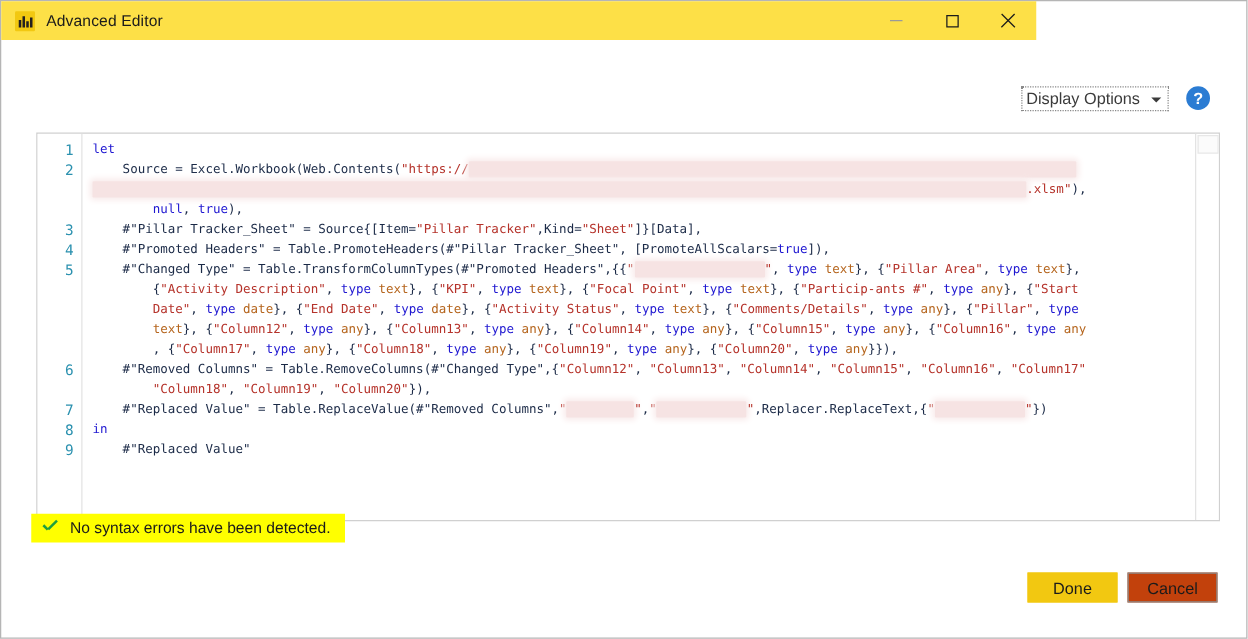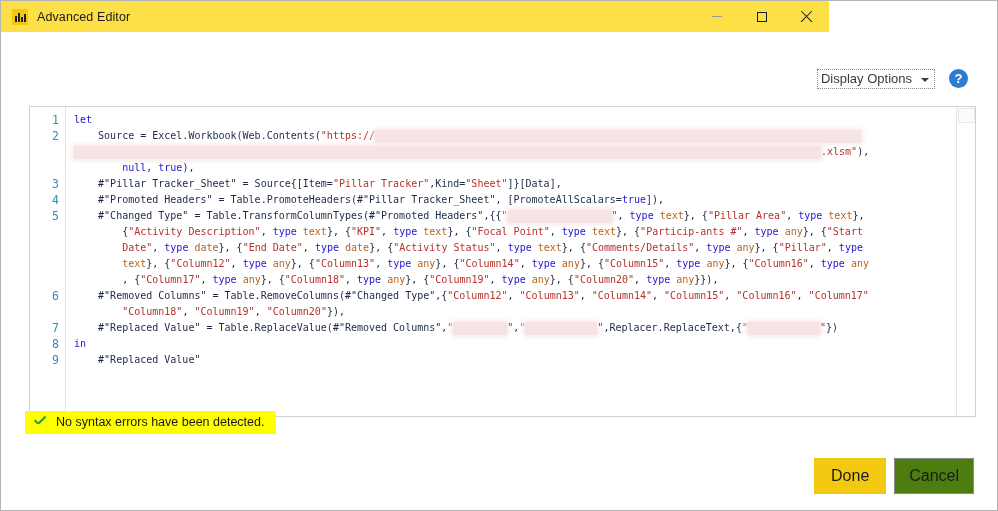--- a/index.html
+++ b/index.html
@@ -142,27 +142,27 @@
   }
   .status .txt{
     font-size:12.5px;color:#1b1b1b;font-family:"Liberation Sans", sans-serif;
   }
 
   
   .footer{
     position:absolute;right:23px;top:457px;display:flex;gap:8px;
   }
   .btn{
-    height:36px;min-width:72px;padding:0 14px;
+    height:24px;min-width:72px;padding:0 14px;
     display:flex;align-items:center;justify-content:center;
-    font-size:16px;font-family:"Liberation Sans", sans-serif;
+    font-size:13px;font-family:"Liberation Sans", sans-serif;
     box-sizing:border-box;cursor:default;
   }
   .btn-done{background:#f2c811;color:#1b1b1b;border:1px solid #f2c811;}
-  .btn-cancel{background:#4d7c0f;color:#1b1b1b;border:1px solid #8a8a8a;}
+  .btn-cancel{background:#c2410c;color:#1b1b1b;border:1px solid #8a8a8a;}
 </style>
 </head>
 <body>
 
 <div class="window">
 
   <div class="titlebar">
     <div class="title-left">
       <span class="app-icon">
         <i></i>

